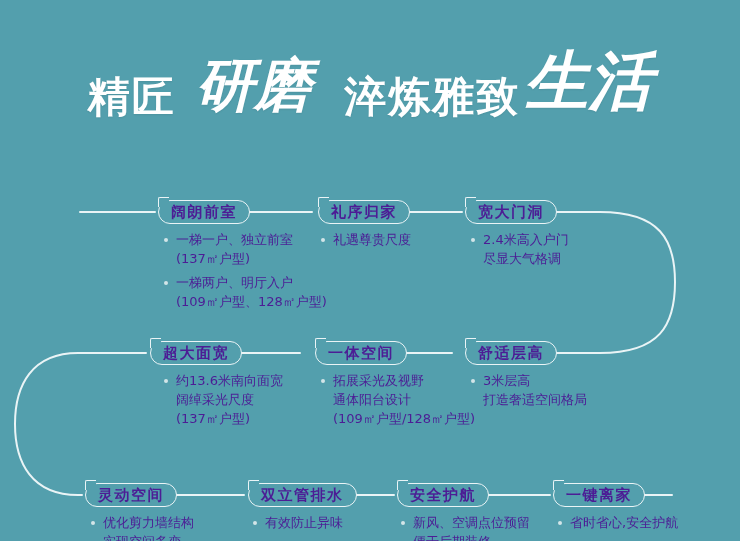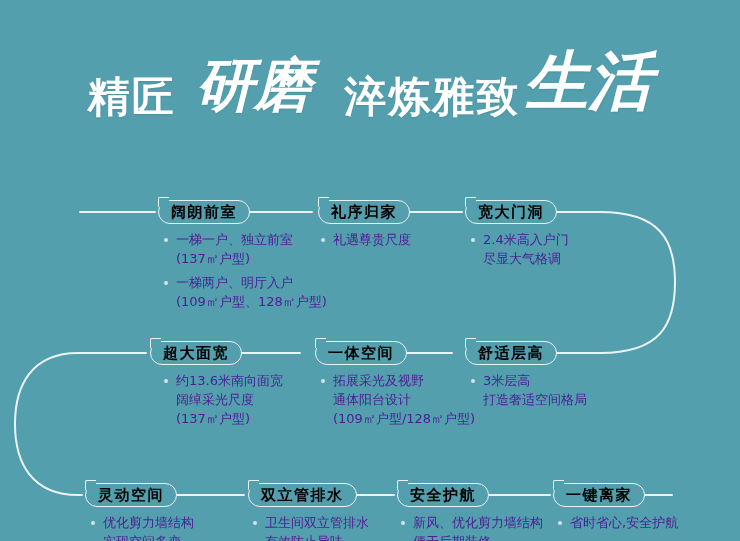--- a/index.html
+++ b/index.html
@@ -33,21 +33,21 @@
 
   
   #paths{ position:absolute; left:0; top:0; width:740px; height:541px; pointer-events:none; }
 
   
   .pill{
     position:absolute;
     height:24px;
     border:1.4px solid #eaf4f6;
     border-radius:13px;
-    color:#000000;
+    color:#4c1d95;
     font-size:15px;
     font-weight:700;
     letter-spacing:1.5px;
     display:flex; align-items:center; justify-content:center;
     padding:4px 12px;
     background:#539fad;
     white-space:nowrap;
     font-family:"DejaVu Sans",sans-serif;
   }
   .pill::before{
@@ -184,31 +184,30 @@
       <div class="line">优化剪力墙结构</div>
       <div class="line sub">实现空间多变</div>
     </div>
   </div>
 
   <div class="pill" style="left: 248px; top: 483px; background: rgb(83, 159, 173);">
     <span>双立管排水</span>
   </div>
   <div class="block" style="left:252px; top:513px;">
     <div class="bullet">
-      <div class="line">卫生间双立管排水</div>
       <div class="line sub">有效防止异味</div>
     </div>
   </div>
 
   <div class="pill" style="left: 397px; top: 483px; background: rgb(83, 159, 173);">
     <span>安全护航</span>
   </div>
   <div class="block" style="left:400px; top:513px;">
     <div class="bullet">
-      <div class="line">新风、优化剪力墙结构</div>
+      <div class="line">新风、空调点位预留</div>
       <div class="line sub">便于后期装修</div>
     </div>
   </div>
 
   <div class="pill" style="left: 553px; top: 483px; background: rgb(83, 159, 173);">
     <span>一键离家</span>
   </div>
   <div class="block" style="left:557px; top:513px;">
     <div class="bullet">
       <div class="line">省时省心,安全护航</div>

